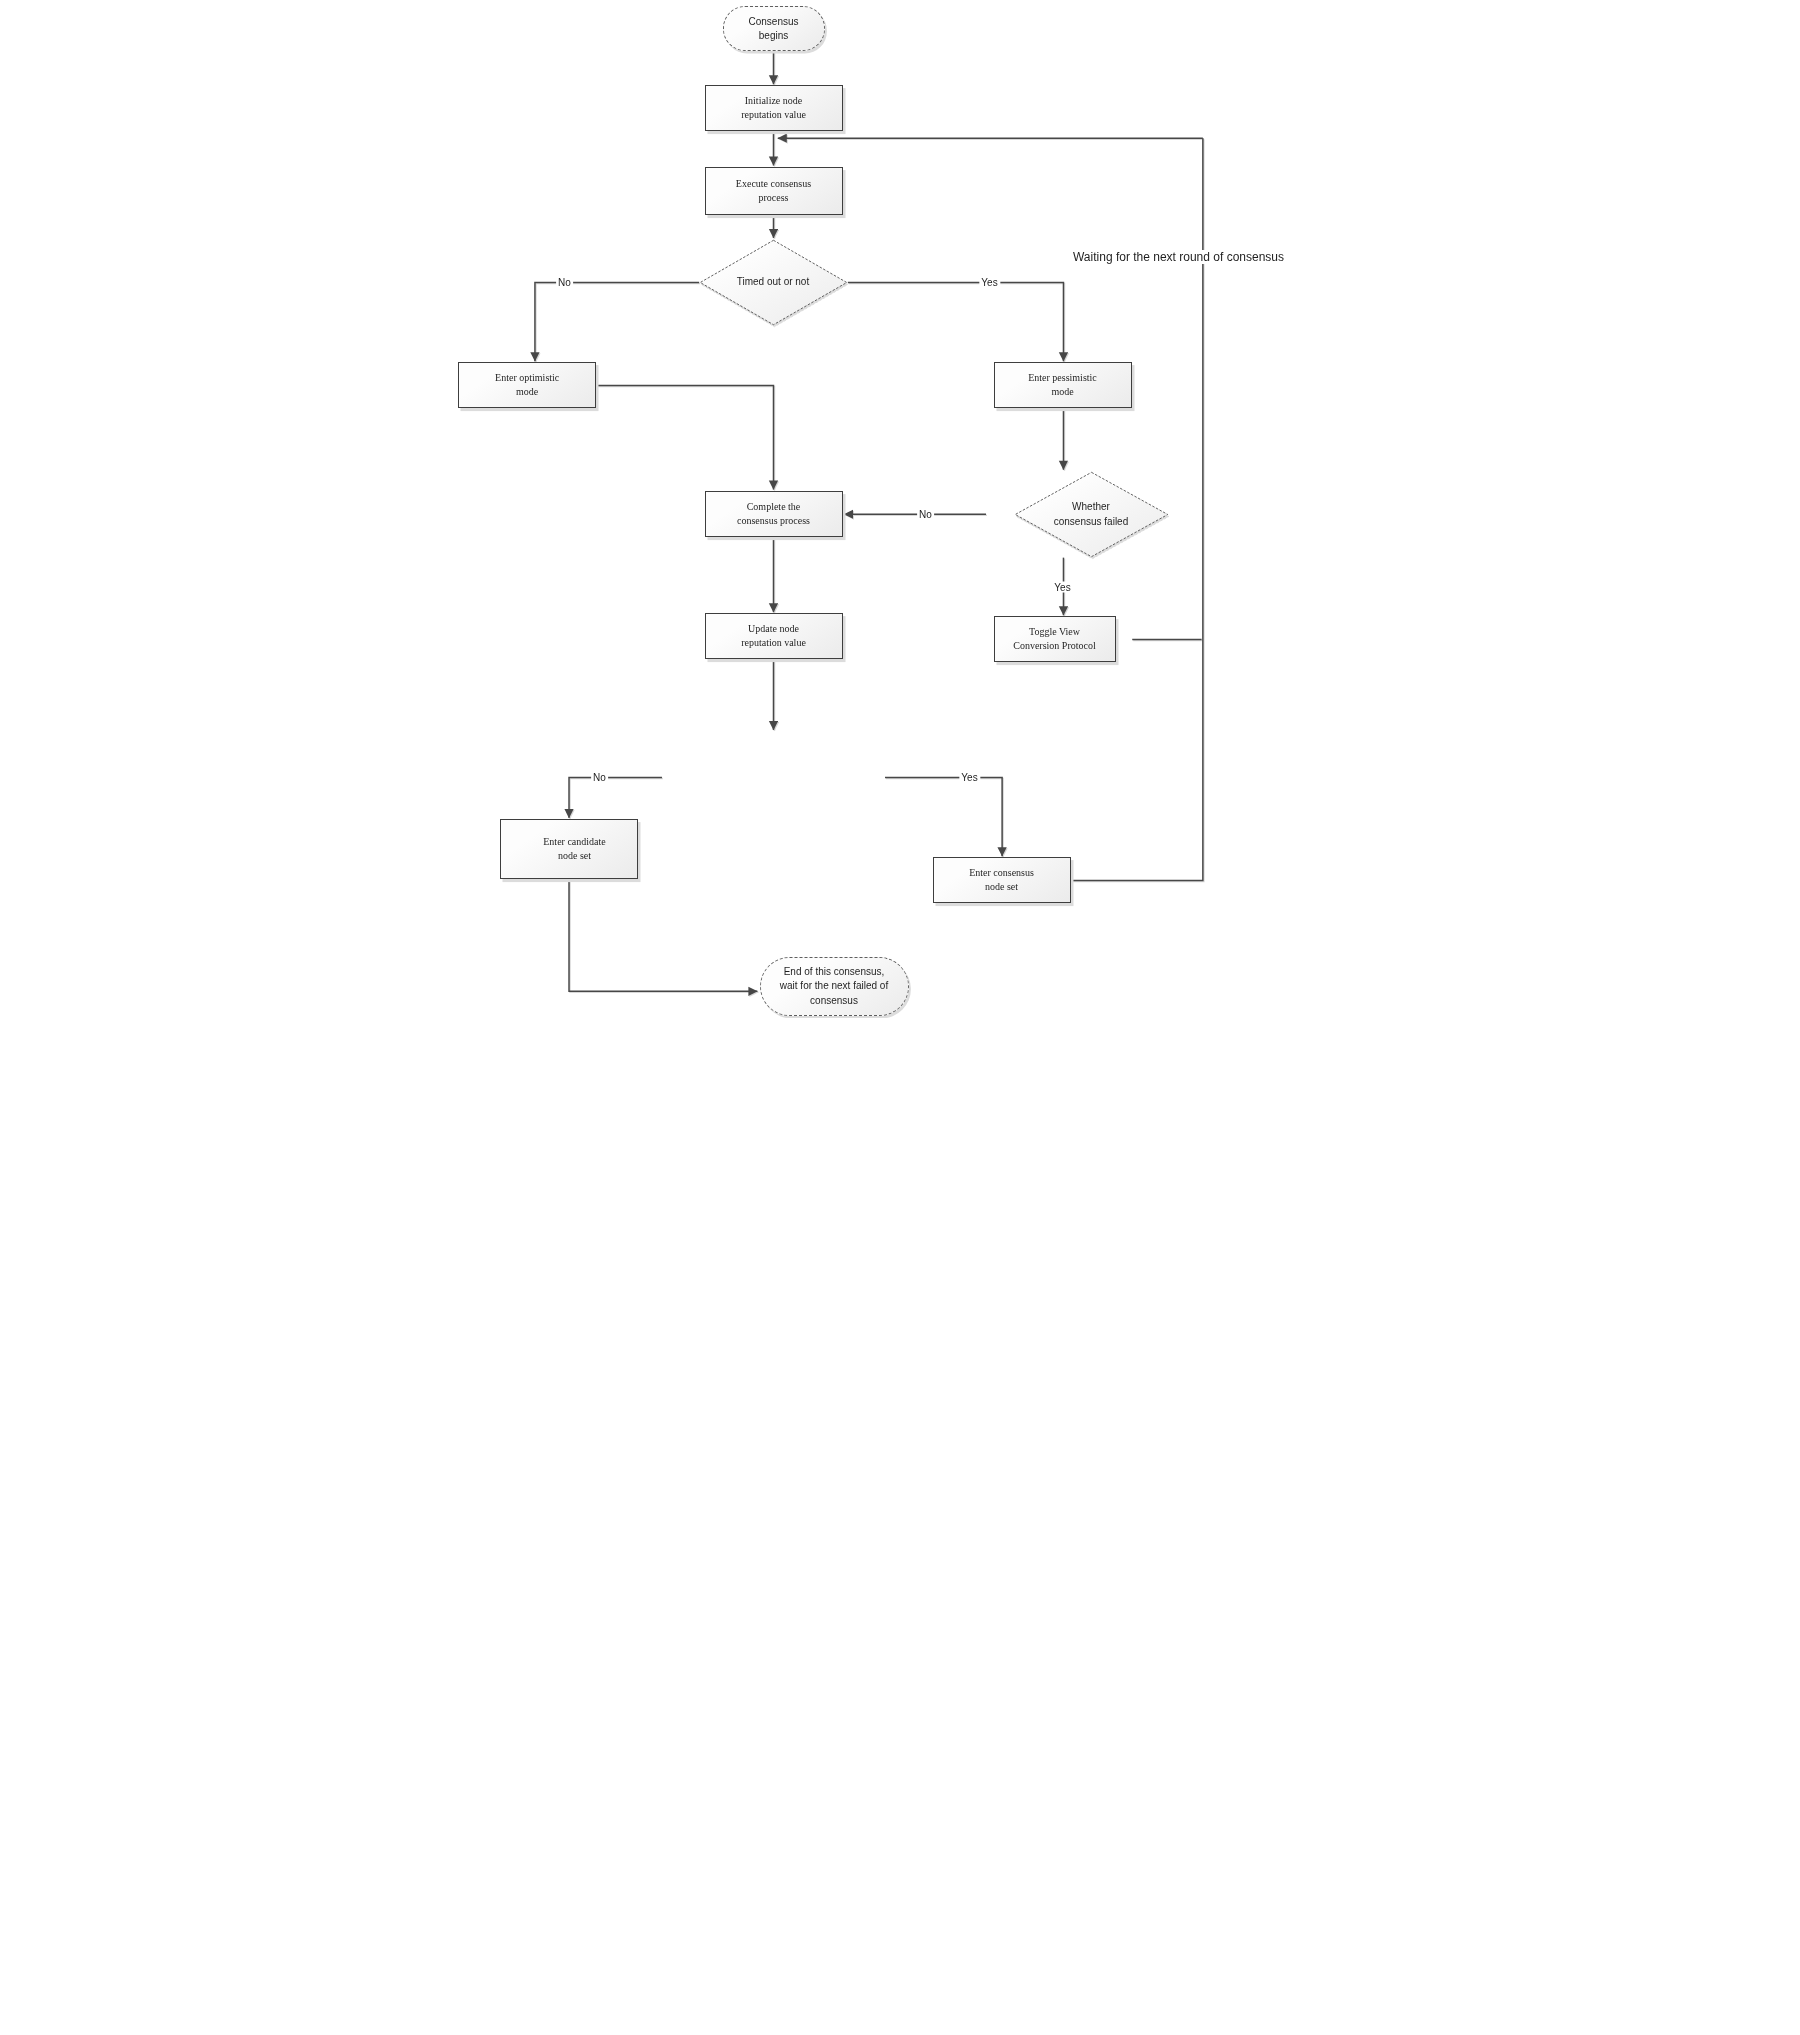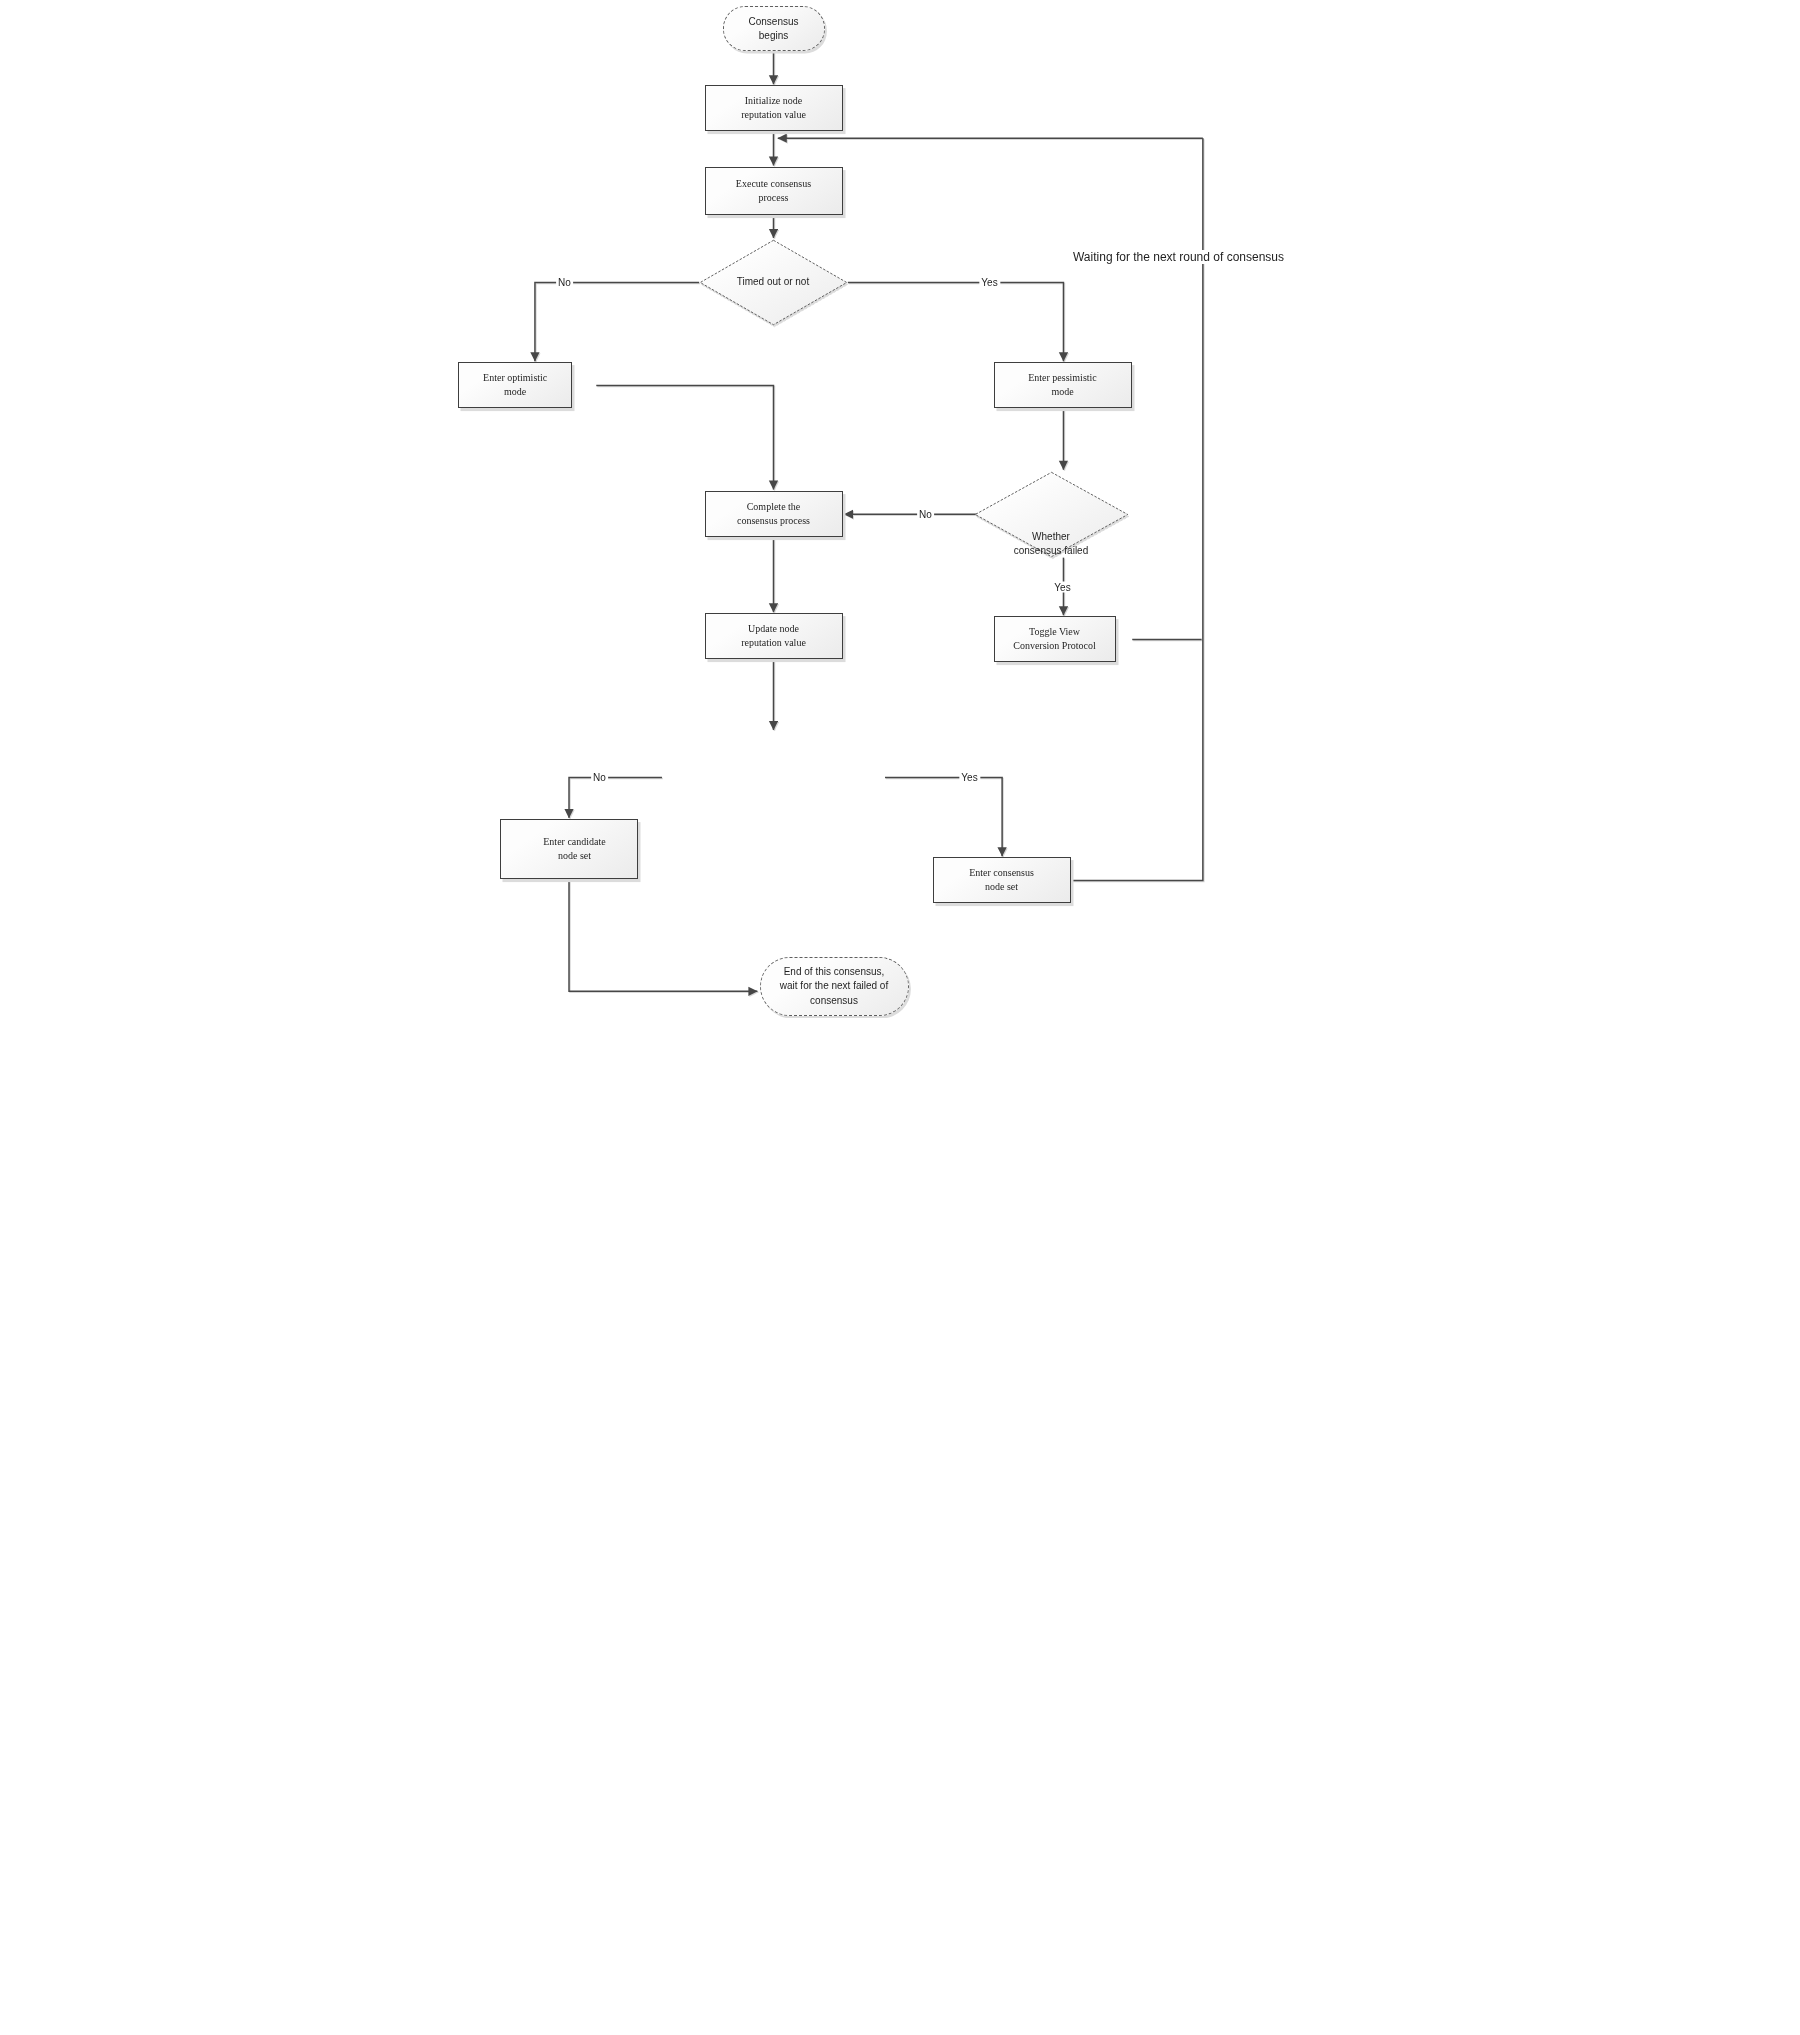--- a/index.html
+++ b/index.html
@@ -81,31 +81,31 @@
           <linearGradient id="dg1" x1="0" y1="0" x2="1" y2="1">
         <stop class="grad-stop-a" offset="0.25"></stop>
             <stop class="grad-stop-b" offset="1"></stop>
       </linearGradient>
         </defs>
       <polygon points="120,2 238,70 120,138 2,70" fill="url(#dg1)"></polygon>
     </svg>
     <span class="lbl">Timed out or not</span>
   </div>
 
-  <div class="node box" style="left:8.7px;top:362px;width:114px;height:46px;">
+  <div class="node box" style="left:8.7px;top:362px;width:138px;height:46px;">
     <span class="lbl">Enter optimistic
 mode</span>
   </div>
 
   <div class="node box" style="left:544px;top:362px;width:138px;height:46px;">
     <span class="lbl">Enter pessimistic
 mode</span>
   </div>
 
-  <div class="node diamond" style="left:524px;top:471px;width:155px;height:87px;align-items:flex-end;">
+  <div class="node diamond" style="left:564px;top:471px;width:155px;height:87px;">
     <svg width="155" height="87" viewBox="0 0 250 140">
       <defs>
           <linearGradient id="dg2" x1="0" y1="0" x2="1" y2="1">
         <stop class="grad-stop-a" offset="0.25"></stop>
             <stop class="grad-stop-b" offset="1"></stop>
       </linearGradient>
         </defs>
       <polygon points="125,2 248,70 125,138 2,70" fill="url(#dg2)"></polygon>
     </svg>
     <span class="lbl">Whether

